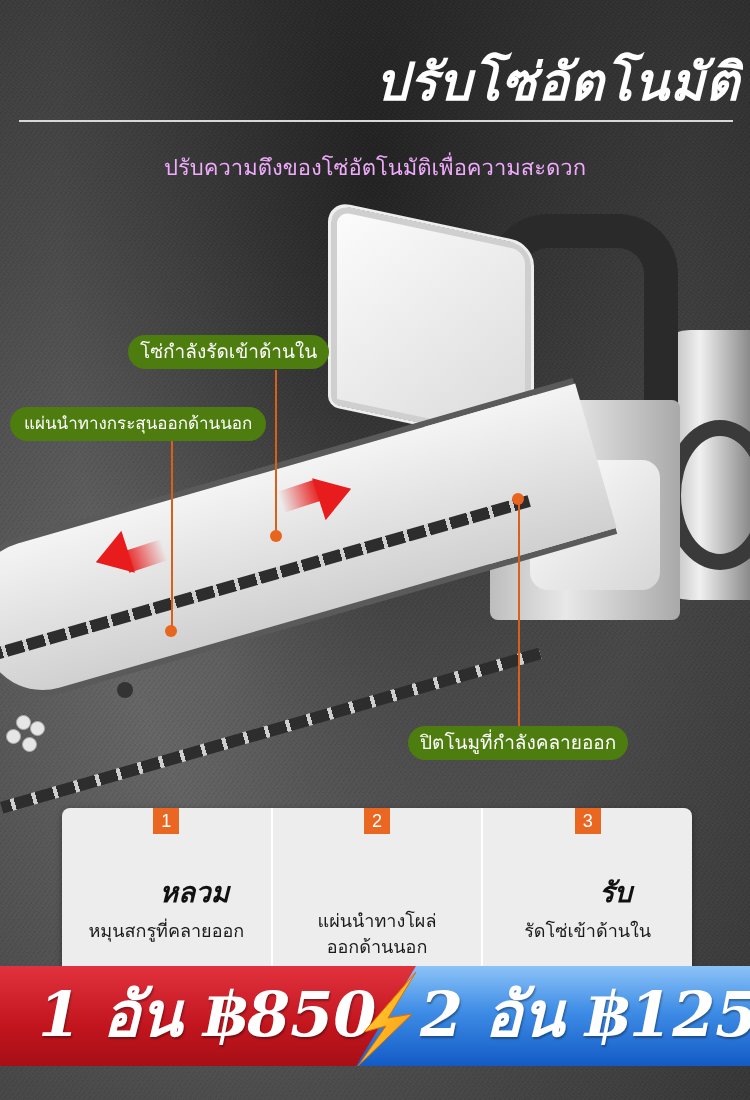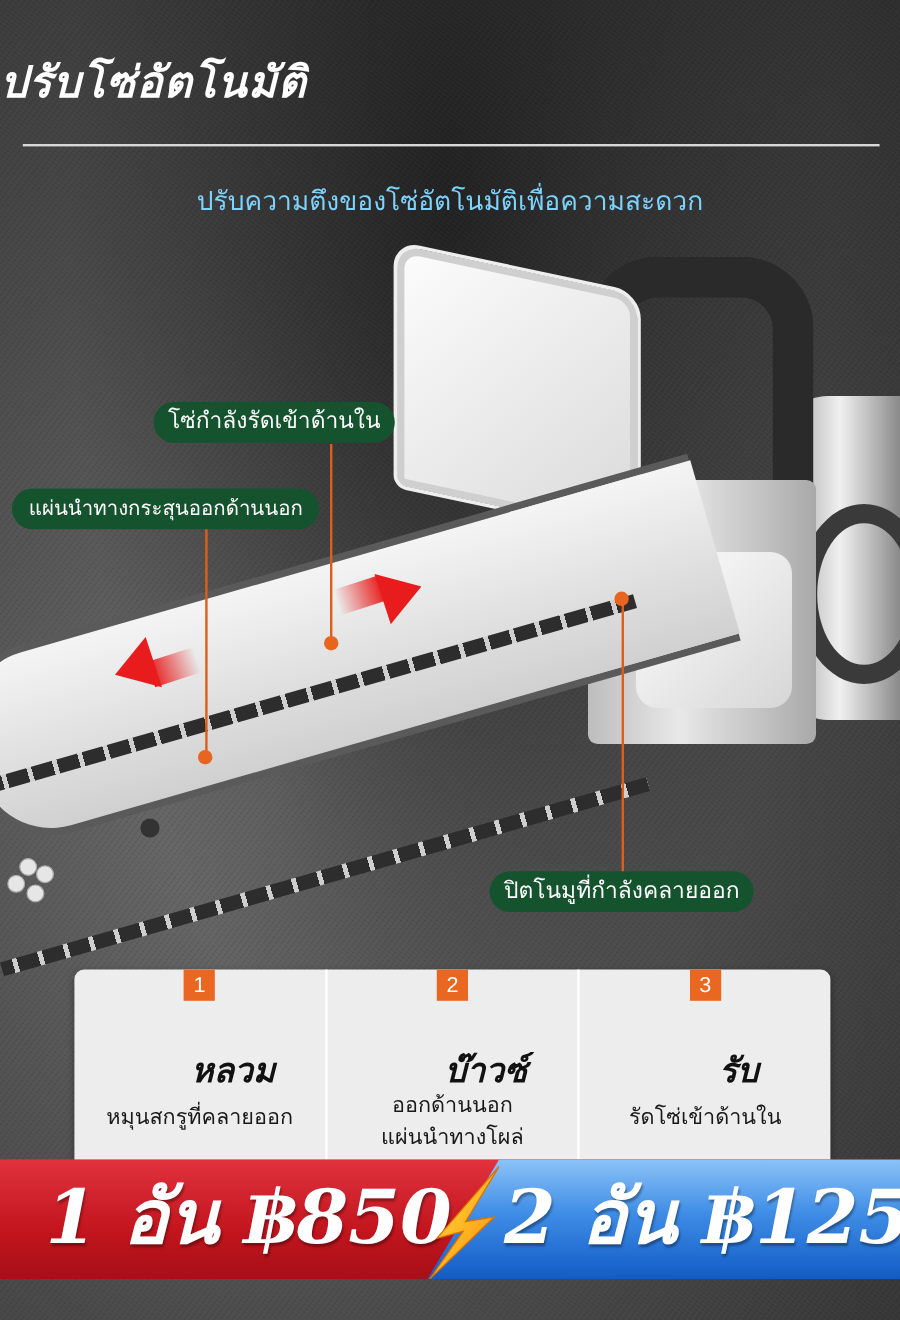--- a/index.html
+++ b/index.html
@@ -9,26 +9,26 @@
   .bg{position:absolute;inset:0;
     background:
       radial-gradient(ellipse at 50% 15%, rgba(30,30,30,0.9) 0%, rgba(30,30,30,0) 60%),
       radial-gradient(ellipse at 30% 60%, #6e6e6e 0%, #4a4a4a 50%, #2e2e2e 100%);
   }
   .noise{position:absolute;inset:0;opacity:.35;
     background-image:
       repeating-linear-gradient(37deg, rgba(255,255,255,.06) 0 1px, transparent 1px 3px),
       repeating-linear-gradient(-53deg, rgba(0,0,0,.18) 0 1px, transparent 1px 4px);
   }
-  .title{position:absolute;top:40px;left:0;width:740px;text-align:left;
-    color:#fff;font-size:36px;font-weight:bold;font-style:italic;letter-spacing:1px;
+  .title{position:absolute;top:40px;left:0;width:740px;text-align:right;
+    color:#fff;font-size:52px;font-weight:bold;font-style:italic;letter-spacing:1px;
     font-family:"Liberation Sans",sans-serif;}
   .hr{position:absolute;top:120px;left:19px;width:714px;height:2px;background:#d8d8d8;}
   .subtitle{position:absolute;top:150px;left:0;width:750px;text-align:center;
-    color:#7dd3fc;font-size:22px;font-family:"Liberation Sans",sans-serif;}
+    color:#f0abfc;font-size:22px;font-family:"Liberation Sans",sans-serif;}
 
   
   .guard{position:absolute;left:328px;top:222px;width:200px;height:200px;
     background:linear-gradient(135deg,#fdfdfd,#d9d9d9);border:3px solid #eee;
     border-radius:22px 22px 10px 10px;transform:skewY(12deg);
     box-shadow:inset 0 0 0 6px #cfcfcf;}
   .handle{position:absolute;left:488px;top:214px;width:190px;height:200px;
     border:34px solid #2a2a2a;border-bottom:none;border-radius:60px 60px 0 0;box-sizing:border-box;}
   .body-block{position:absolute;left:490px;top:400px;width:190px;height:220px;
     background:linear-gradient(90deg,#bdbdbd,#e8e8e8 40%,#a9a9a9);border-radius:8px;}
@@ -55,21 +55,21 @@
     transform:rotate(-18deg);}
   .arrow-left-tail{position:absolute;left:125px;top:545px;width:40px;height:22px;
     background:linear-gradient(90deg,#e81c1c,rgba(232,28,28,0));transform:rotate(-18deg);}
   .arrow-right{position:absolute;left:318px;top:472px;width:0;height:0;
     border-top:22px solid transparent;border-bottom:22px solid transparent;border-left:34px solid #e81c1c;
     transform:rotate(-18deg);}
   .arrow-right-tail{position:absolute;left:280px;top:485px;width:40px;height:22px;
     background:linear-gradient(270deg,#e81c1c,rgba(232,28,28,0));transform:rotate(-18deg);}
 
   
-  .pill{position:absolute;background:#14532d;color:#fff;border-radius:18px;
+  .pill{position:absolute;background:#4d7c0f;color:#fff;border-radius:18px;
     font-family:"Liberation Sans",sans-serif;font-size:19px;line-height:34px;padding:0 12px;white-space:nowrap;}
   .vline{position:absolute;width:2px;background:#d9601c;}
   .dot{position:absolute;width:12px;height:12px;border-radius:50%;background:#e8651f;}
 
   
   .steps{position:absolute;left:62px;top:808px;width:630px;height:168px;background:#ededed;
     border-radius:8px;display:flex;box-shadow:0 2px 6px rgba(0,0,0,.35);}
   .step{flex:1;position:relative;text-align:center;}
   .step + .step{border-left:2px solid #ffffff;}
   .badge{position:absolute;top:0;left:50%;transform:translateX(-50%);width:26px;height:26px;
@@ -137,24 +137,23 @@
 <div class="pill" style="left:408px;top:726px">ปิตโนมูที่กำลังคลายออก</div>
 
 <div class="steps">
   <div class="step">
     <div class="badge">1</div>
     <div class="step-title">หลวม</div>
     <div class="step-desc">หมุนสกรูที่คลายออก</div>
   </div>
   <div class="step">
     <div class="badge">2</div>
-    <div class="step-title">บ๊าวซ์</div>
     <div class="step-desc two">
+      <div>แผ่นนำทางโผล่</div>
       <div>ออกด้านนอก</div>
-      <div>แผ่นนำทางโผล่</div>
     </div>
   </div>
   <div class="step">
     <div class="badge">3</div>
     <div class="step-title">รับ</div>
     <div class="step-desc">รัดโซ่เข้าด้านใน</div>
   </div>
 </div>
 
 <div class="price">

